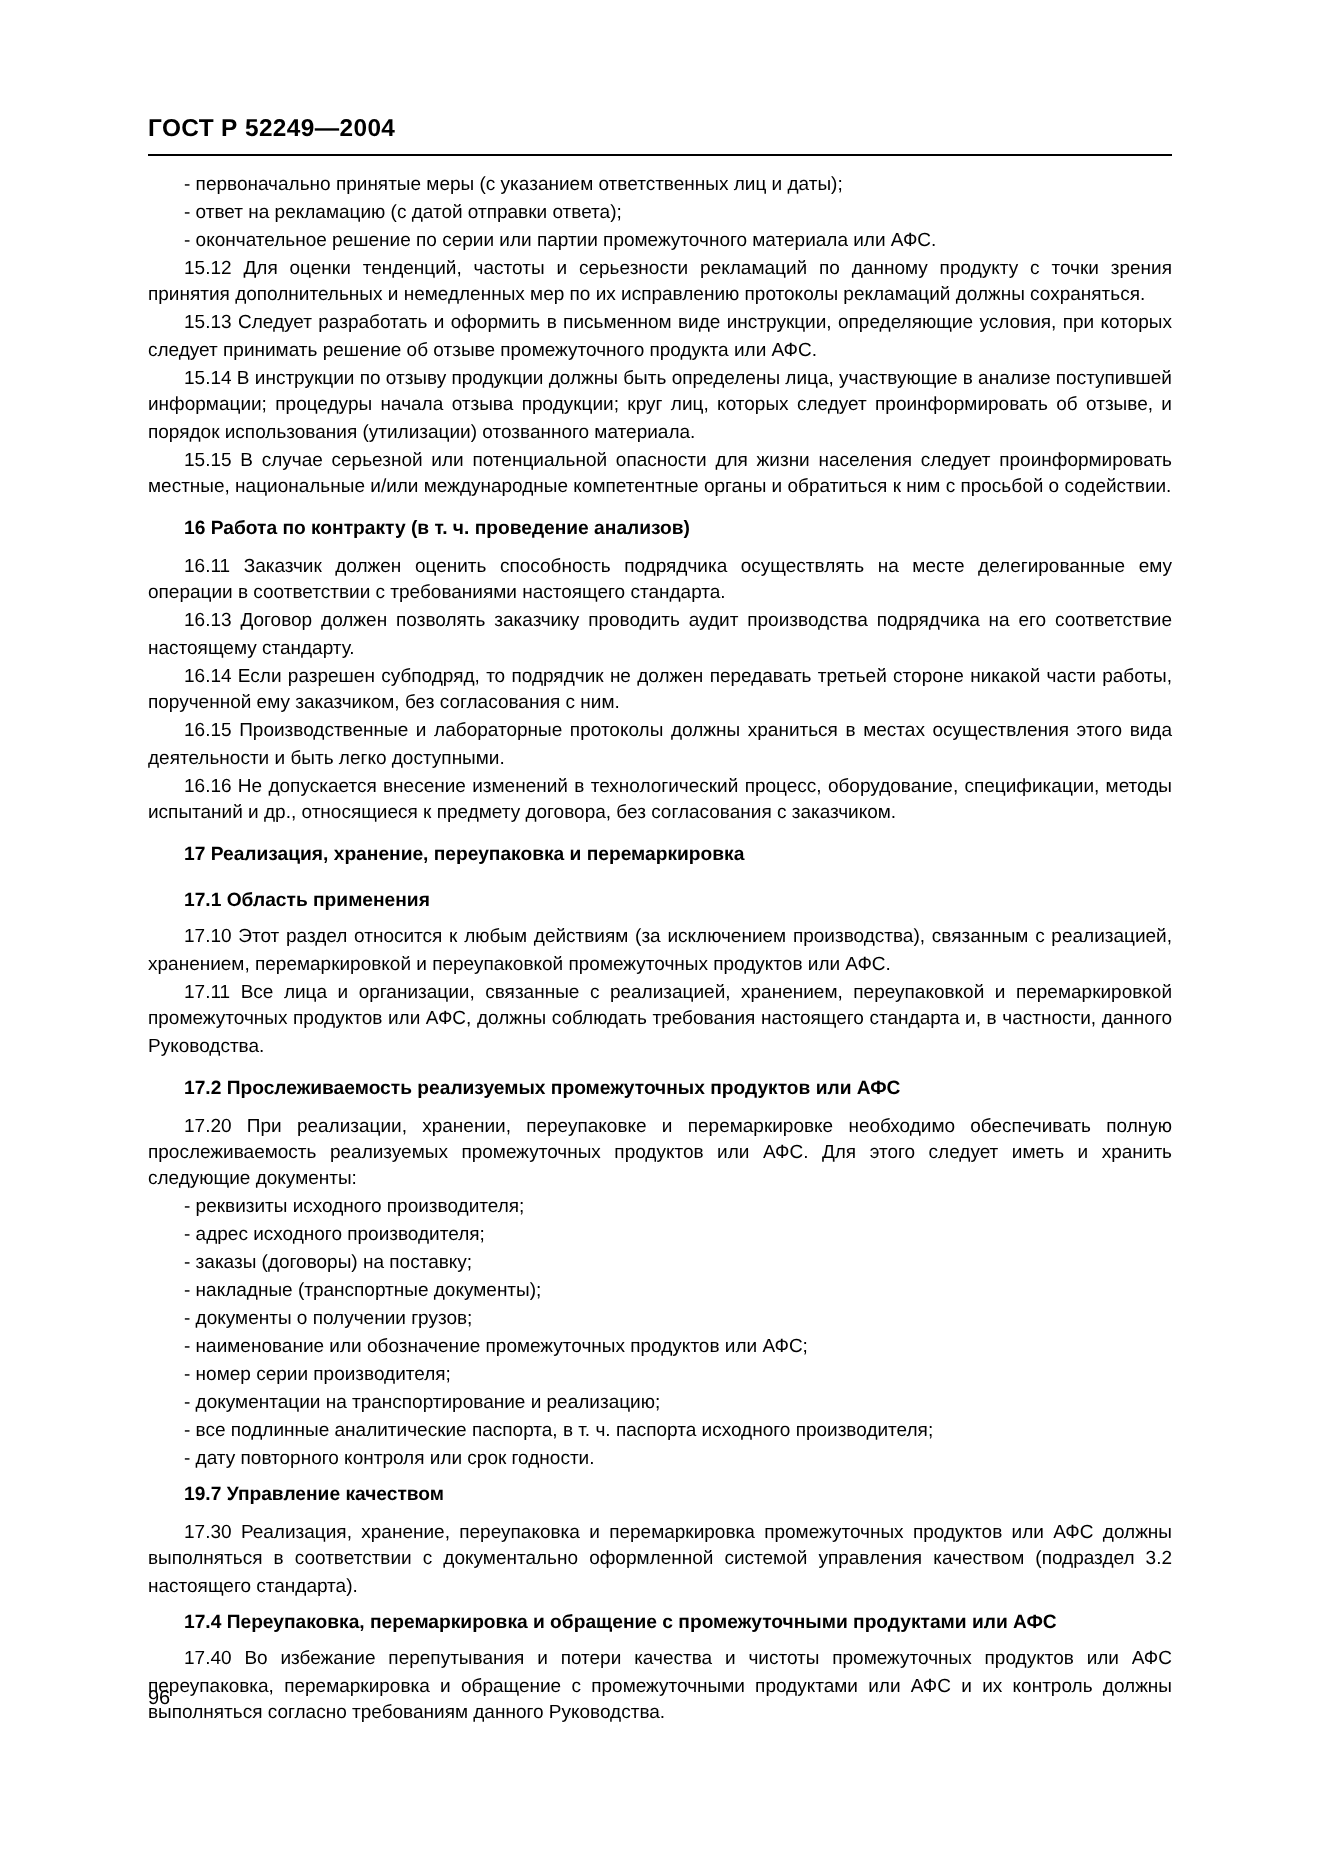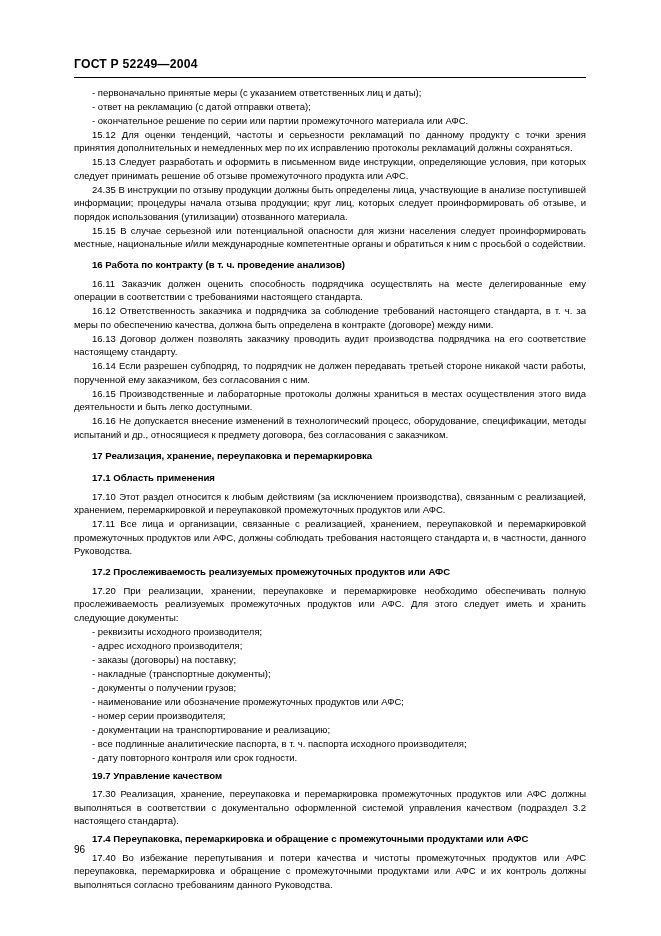--- a/index.html
+++ b/index.html
@@ -82,28 +82,27 @@
   <div class="header">ГОСТ Р 52249—2004</div>
   <div class="header-rule"></div>
 
   <div class="content">
     <p class="para dash">- первоначально принятые меры (с указанием ответственных лиц и даты);</p>
     <p class="para dash">- ответ на рекламацию (с датой отправки ответа);</p>
     <p class="para dash">- окончательное решение по серии или партии промежуточного материала или АФС.</p>
 
     <p class="para indent">15.12  Для оценки тенденций, частоты и серьезности рекламаций по данному продукту с точки зрения принятия дополнительных и немедленных мер по их исправлению протоколы рекламаций должны сохраняться.</p>
     <p class="para indent">15.13  Следует разработать и оформить в письменном виде инструкции, определяющие условия, при которых следует принимать решение об отзыве промежуточного продукта или АФС.</p>
-    <p class="para indent">24.35  В инструкции по отзыву продукции должны быть определены лица, участвующие в анализе поступившей информации; процедуры начала отзыва продукции; круг лиц, которых следует проинформировать об отзыве, и порядок использования (утилизации) отозванного материала.</p>
+    <p class="para indent">15.14  В инструкции по отзыву продукции должны быть определены лица, участвующие в анализе поступившей информации; процедуры начала отзыва продукции; круг лиц, которых следует проинформировать об отзыве, и порядок использования (утилизации) отозванного материала.</p>
     <p class="para indent">15.15  В случае серьезной или потенциальной опасности для жизни населения следует проинформировать местные, национальные и/или международные компетентные органы и обратиться к ним с просьбой о содействии.</p>
 
     <div class="spacer-md"></div>
     <p class="heading heading-gap-after">16  Работа по контракту (в т. ч. проведение анализов)</p>
 
     <p class="para indent">16.11  Заказчик должен оценить способность подрядчика осуществлять на месте делегированные ему операции в соответствии с требованиями настоящего стандарта.</p>
-    <p class="para indent">16.12  Ответственность заказчика и подрядчика за соблюдение требований настоящего стандарта, в т. ч. за меры по обеспечению качества, должна быть определена в контракте (договоре) между ними.</p>
     <p class="para indent">16.13  Договор должен позволять заказчику проводить аудит производства подрядчика на его соответствие настоящему стандарту.</p>
     <p class="para indent">16.14  Если разрешен субподряд, то подрядчик не должен передавать третьей стороне никакой части работы, порученной ему заказчиком, без согласования с ним.</p>
     <p class="para indent">16.15  Производственные и лабораторные протоколы должны храниться в местах осуществления этого вида деятельности и быть легко доступными.</p>
     <p class="para indent">16.16  Не допускается внесение  изменений в технологический процесс, оборудование, спецификации, методы испытаний и др., относящиеся к предмету договора, без согласования с заказчиком.</p>
 
     <div class="spacer-md"></div>
     <p class="heading heading-gap-after">17  Реализация, хранение, переупаковка и перемаркировка</p>
 
     <div class="spacer-sm"></div>
     <p class="heading heading-gap-after">17.1  Область применения</p>

